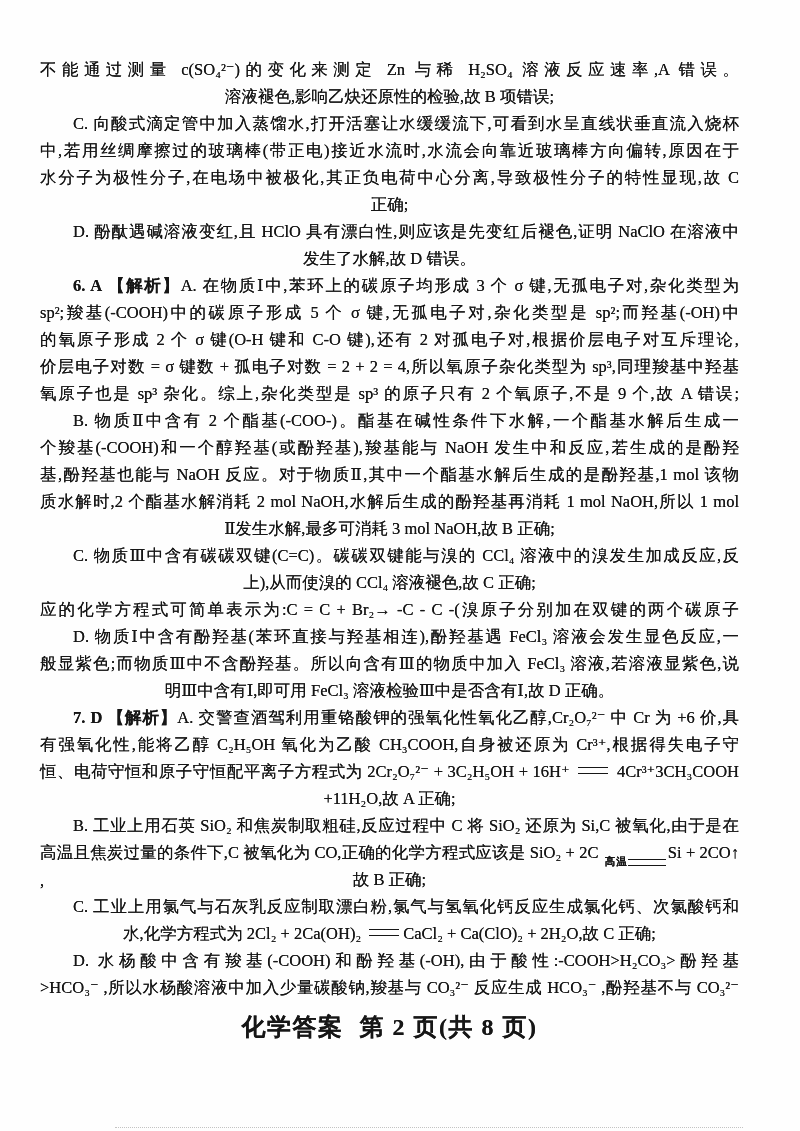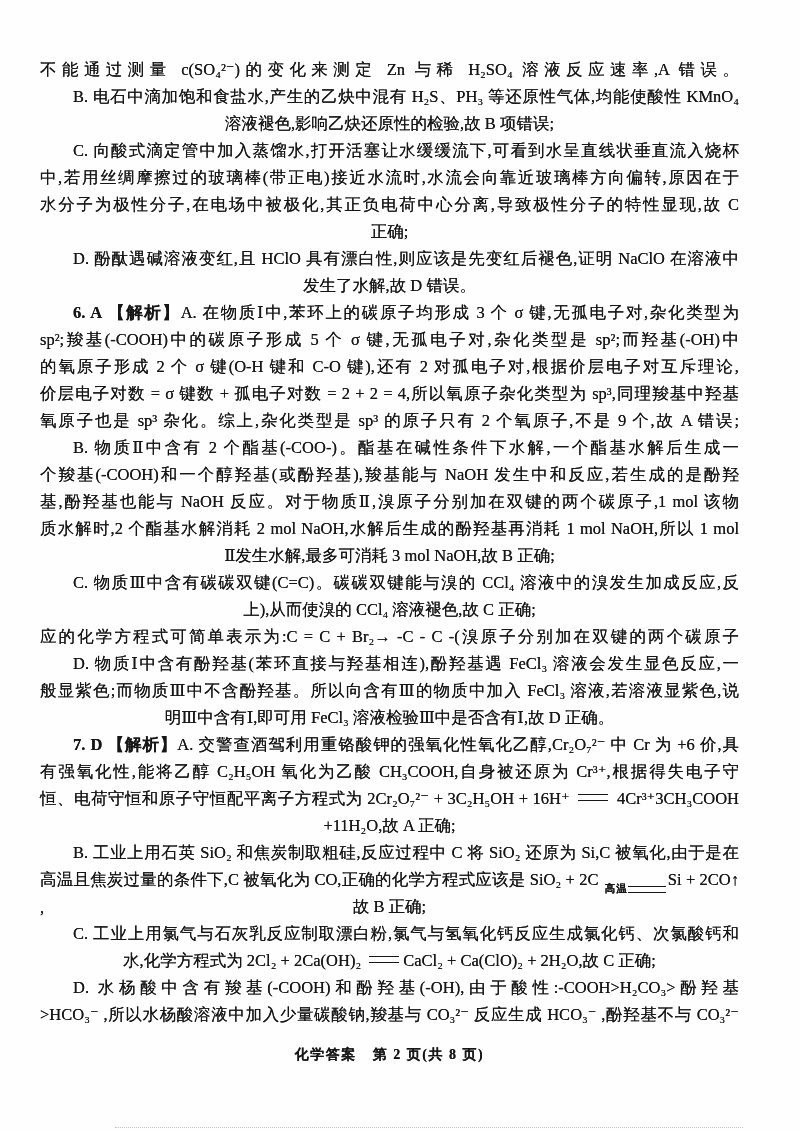--- a/index.html
+++ b/index.html
@@ -32,40 +32,39 @@
     display:inline-flex;flex-direction:row;align-items:center;
     vertical-align:-7px;margin:0 2px;
   }
   .cond .ct{font-size:10.5px;line-height:11px;font-weight:bold;letter-spacing:1px;}
   .cond .cl{
     width:38px;height:5px;margin-top:1px;
     border-top:1.7px solid #161616;border-bottom:1.7px solid #161616;
   }
   .footer{
     margin-top:13px;text-align:center;
-    font-size:14px;line-height:27px;font-weight:bold;
+    font-size:24px;line-height:27px;font-weight:bold;
     letter-spacing:1.5px;
     text-shadow:0 0 .5px rgba(0,0,0,.8);
   }
   .fsp{display:inline-block;width:16px;}
   .bottom-rule{
     position:absolute;top:1127px;left:115px;width:628px;height:0;
     border-top:1px dotted #c3c3c3;
   }
 </style>
 </head>
 <body>
 
 <div class="page">
   <div id="paragraphs">
       <div class="para">
         <div class="line fill">不能通过测量 c(SO₄²⁻)的变化来测定 Zn 与稀 H₂SO₄ 溶液反应速率,A 错误。</div>
       </div>
       <div class="para">
-        <div class="line fill ind">B. 电石中滴加饱和食盐水,产生的乙炔中混有 H₂S、PH₃ 等还原性气体,均能使酸性 KMnO₄</div>
         <div class="line">溶液褪色,影响乙炔还原性的检验,故 B 项错误;</div>
       </div>
       <div class="para">
         <div class="line fill ind">C. 向酸式滴定管中加入蒸馏水,打开活塞让水缓缓流下,可看到水呈直线状垂直流入烧杯</div>
         <div class="line fill">中,若用丝绸摩擦过的玻璃棒(带正电)接近水流时,水流会向靠近玻璃棒方向偏转,原因在于</div>
         <div class="line fill">水分子为极性分子,在电场中被极化,其正负电荷中心分离,导致极性分子的特性显现,故 C</div>
         <div class="line">正确;</div>
       </div>
       <div class="para">
         <div class="line fill ind">D. 酚酞遇碱溶液变红,且 HClO 具有漂白性,则应该是先变红后褪色,证明 NaClO 在溶液中</div>
@@ -74,21 +73,21 @@
       <div class="para">
         <div class="line fill ind"><b>6. A</b> <b>【解析】</b>A. 在物质Ⅰ中,苯环上的碳原子均形成 3 个 σ 键,无孤电子对,杂化类型为</div>
         <div class="line fill">sp²;羧基(-COOH)中的碳原子形成 5 个 σ 键,无孤电子对,杂化类型是 sp²;而羟基(-OH)中</div>
         <div class="line fill">的氧原子形成 2 个 σ 键(O-H 键和 C-O 键),还有 2 对孤电子对,根据价层电子对互斥理论,</div>
         <div class="line fill">价层电子对数 = σ 键数 + 孤电子对数 = 2 + 2 = 4,所以氧原子杂化类型为 sp³,同理羧基中羟基</div>
         <div class="line fill">氧原子也是 sp³ 杂化。综上,杂化类型是 sp³ 的原子只有 2 个氧原子,不是 9 个,故 A 错误;</div>
       </div>
       <div class="para">
         <div class="line fill ind">B. 物质Ⅱ中含有 2 个酯基(-COO-)。酯基在碱性条件下水解,一个酯基水解后生成一</div>
         <div class="line fill">个羧基(-COOH)和一个醇羟基(或酚羟基),羧基能与 NaOH 发生中和反应,若生成的是酚羟</div>
-        <div class="line fill">基,酚羟基也能与 NaOH 反应。对于物质Ⅱ,溴原子分别加在双键的两个碳原子,1 mol 该物</div>
+        <div class="line fill">基,酚羟基也能与 NaOH 反应。对于物质Ⅱ,其中一个酯基水解后生成的是酚羟基,1 mol 该物</div>
         <div class="line fill">质水解时,2 个酯基水解消耗 2 mol NaOH,水解后生成的酚羟基再消耗 1 mol NaOH,所以 1 mol</div>
         <div class="line">Ⅱ发生水解,最多可消耗 3 mol NaOH,故 B 正确;</div>
       </div>
       <div class="para">
         <div class="line fill ind">C. 物质Ⅲ中含有碳碳双键(C=C)。碳碳双键能与溴的 CCl₄ 溶液中的溴发生加成反应,反</div>
         <div class="line">上),从而使溴的 CCl₄ 溶液褪色,故 C 正确;</div>
         <div class="line fill">应的化学方程式可简单表示为:C = C + Br₂→ -C - C -(溴原子分别加在双键的两个碳原子</div>
       </div>
       <div class="para">
         <div class="line fill ind">D. 物质Ⅰ中含有酚羟基(苯环直接与羟基相连),酚羟基遇 FeCl₃ 溶液会发生显色反应,一</div>

